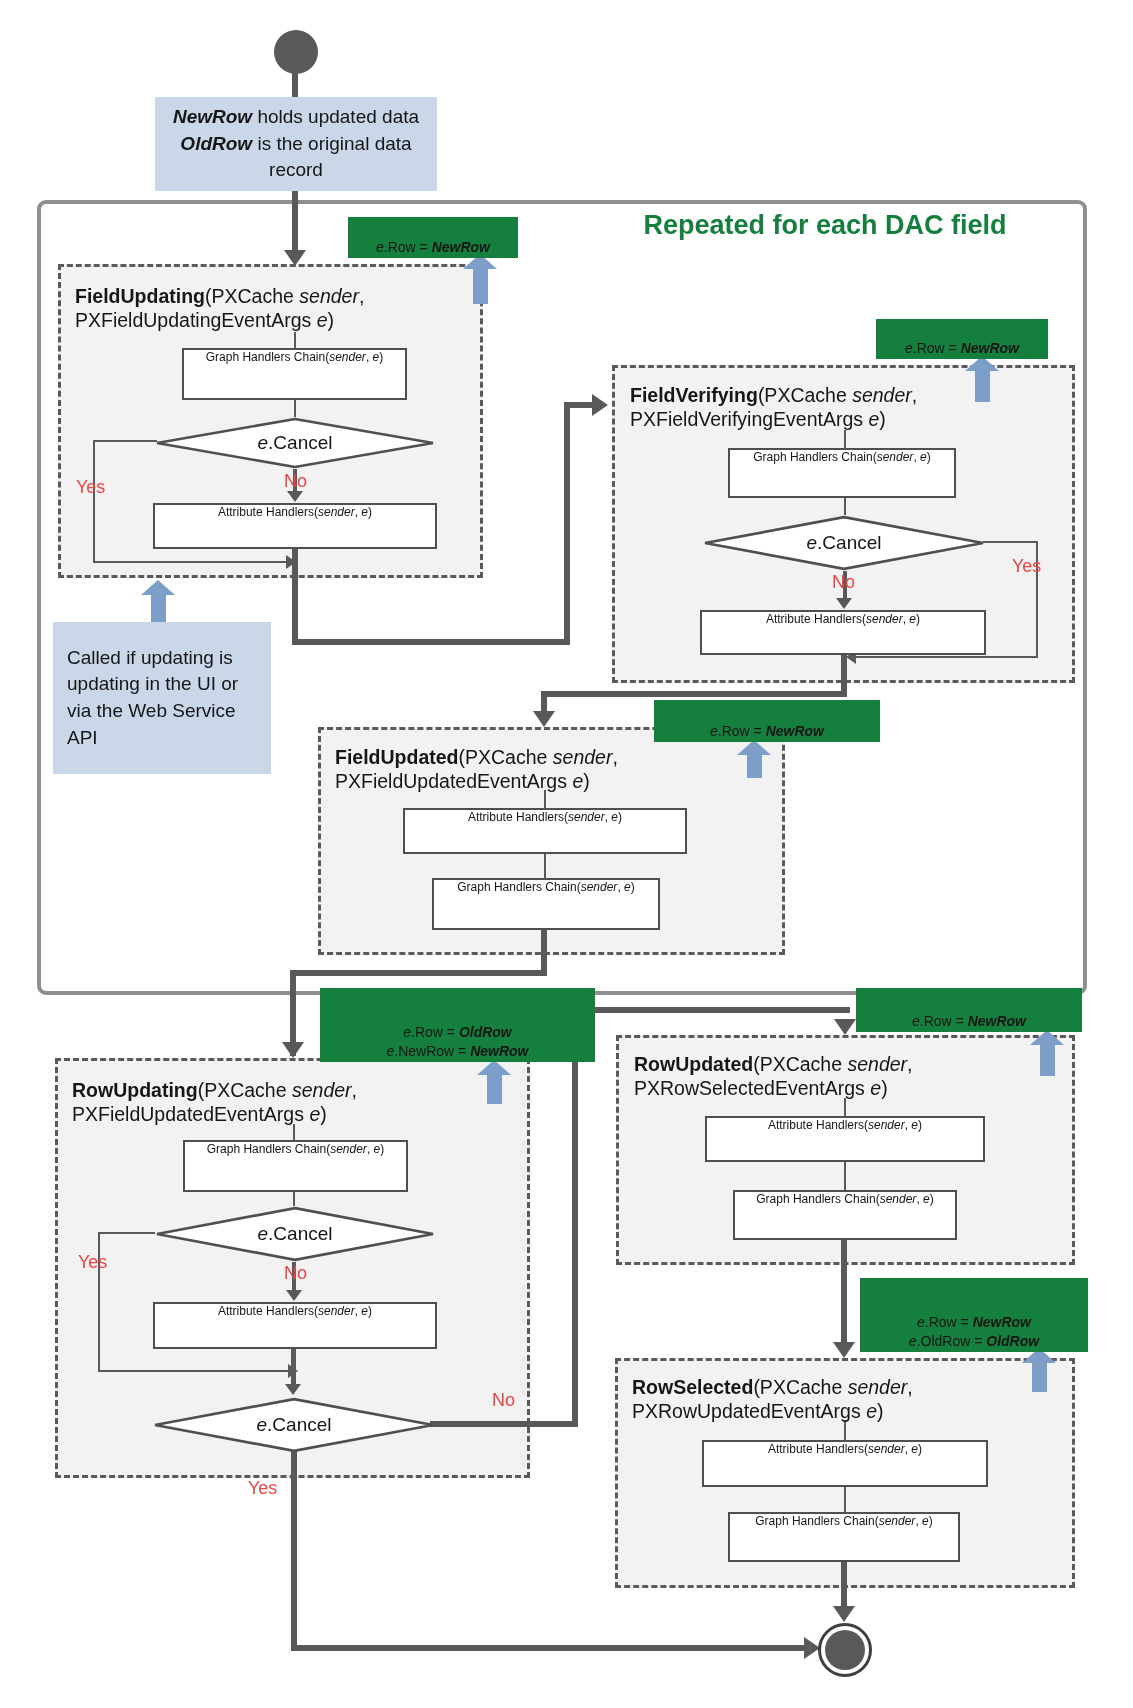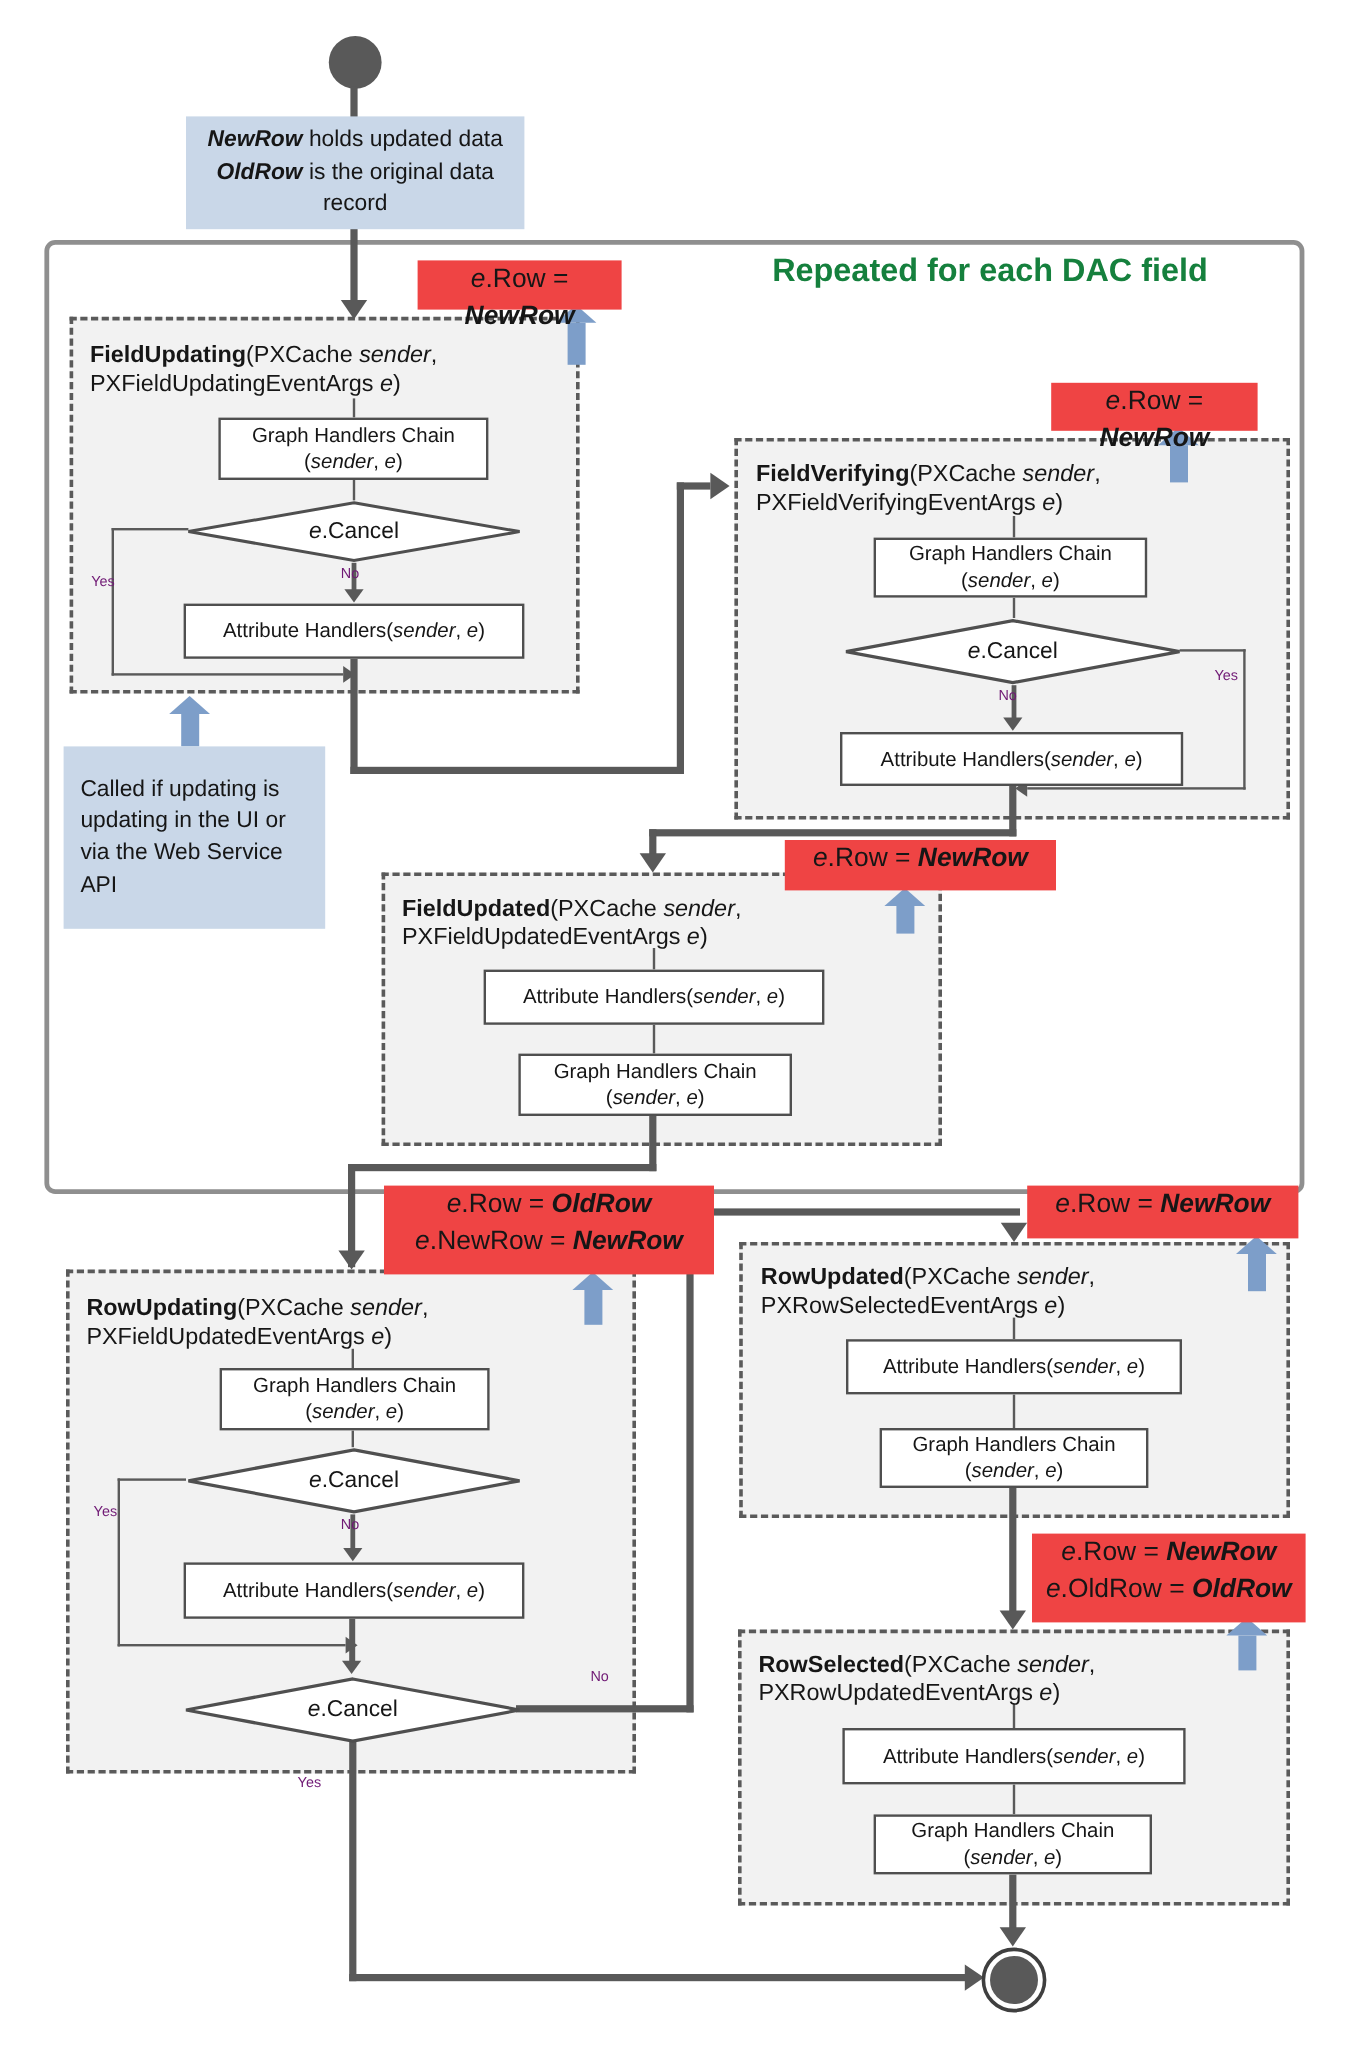--- a/index.html
+++ b/index.html
@@ -1,41 +1,41 @@
 <!DOCTYPE html>
 <html><head>
 <meta charset="utf-8">
 <style>
   *{box-sizing:border-box;margin:0;padding:0}
   body{margin:0;background:#ffffff;font-family:"Liberation Sans",sans-serif;color:#161616}
   #canvas{position:relative;width:1133px;height:1708px;background:#fff;overflow:hidden}
   .outer{position:absolute;border:4px solid #8f8f8f;border-radius:9px;background:#fff;z-index:0}
   .rtitle{position:absolute;font-size:27px;font-weight:bold;text-align:center;z-index:1;color:#15803d}
   .dbox{position:absolute;background:#f2f2f2;border:3px dashed #5a5a5a;z-index:1}
-  .wbox{position:absolute;background:#fff;border:2px solid #4f4f4f;display:flex;flex-direction:column;justify-content:center;text-align:center;font-size:17px;line-height:1.28;z-index:3}
+  .wbox{position:absolute;background:#fff;border:2px solid #4f4f4f;display:flex;justify-content:center;text-align:center;font-size:12px;line-height:1.28;z-index:3}
   .etitle{position:absolute;font-size:19.5px;line-height:1.25;z-index:3}
   .etitle .t2{text-align:left}
   .diamond{position:absolute;z-index:3}
   .diamond svg{position:absolute;left:0;top:0;width:100%;height:100%}
   .dtext{position:relative;width:100%;height:100%;display:flex;align-items:center;justify-content:center;font-size:19px}
   .ln{position:absolute;background:#595959;z-index:2}
   .lnthin{position:absolute;background:#5a5a5a;z-index:2}
   .ah{position:absolute;width:0;height:0;z-index:2}
   .ah.down{border-left:11px solid transparent;border-right:11px solid transparent;border-top:16px solid #595959}
   .ah.down-sm{border-left:8px solid transparent;border-right:8px solid transparent;border-top:11px solid #595959}
   .ah.right{border-top:11px solid transparent;border-bottom:11px solid transparent;border-left:16px solid #595959}
   .ah.right-sm{border-top:7px solid transparent;border-bottom:7px solid transparent;border-left:10px solid #595959}
   .ah.left-sm{border-top:7px solid transparent;border-bottom:7px solid transparent;border-right:10px solid #595959}
   .note{position:absolute;background:#c9d7e8;font-size:19px;line-height:1.4;text-align:center;display:flex;flex-direction:column;justify-content:center;z-index:6}
-  .blabel{position:absolute;background:#ef4444;display:flex;flex-direction:column;justify-content:flex-start;text-align:center;font-size:22px;line-height:1.4;z-index:6}
+  .blabel{position:absolute;background:#15803d;display:flex;flex-direction:column;justify-content:flex-end;text-align:center;font-size:14px;line-height:1.4;z-index:6}
   .bi{font-weight:bold;font-style:italic}
   .bup{position:absolute;display:flex;flex-direction:column;align-items:center;z-index:5}
   .bup .head{width:0;height:0;border-left:17px solid transparent;border-right:17px solid transparent;border-bottom:15px solid #7d9ec9}
   .bup .shaft{width:15px;flex:1;background:#7d9ec9}
-  .yn{position:absolute;font-size:12px;z-index:4;color:#701a75}
+  .yn{position:absolute;font-size:18px;z-index:4;color:#ef4444}
   .circle{position:absolute;border-radius:50%}
 </style>
 </head>
 <body>
 
 <div id="canvas">
 
   <div class="outer" style="left:37px;top:200px;width:1050px;height:795px"></div>
   <div class="rtitle" style="left:590px;top:210px;width:470px">Repeated for each DAC field</div>
 

